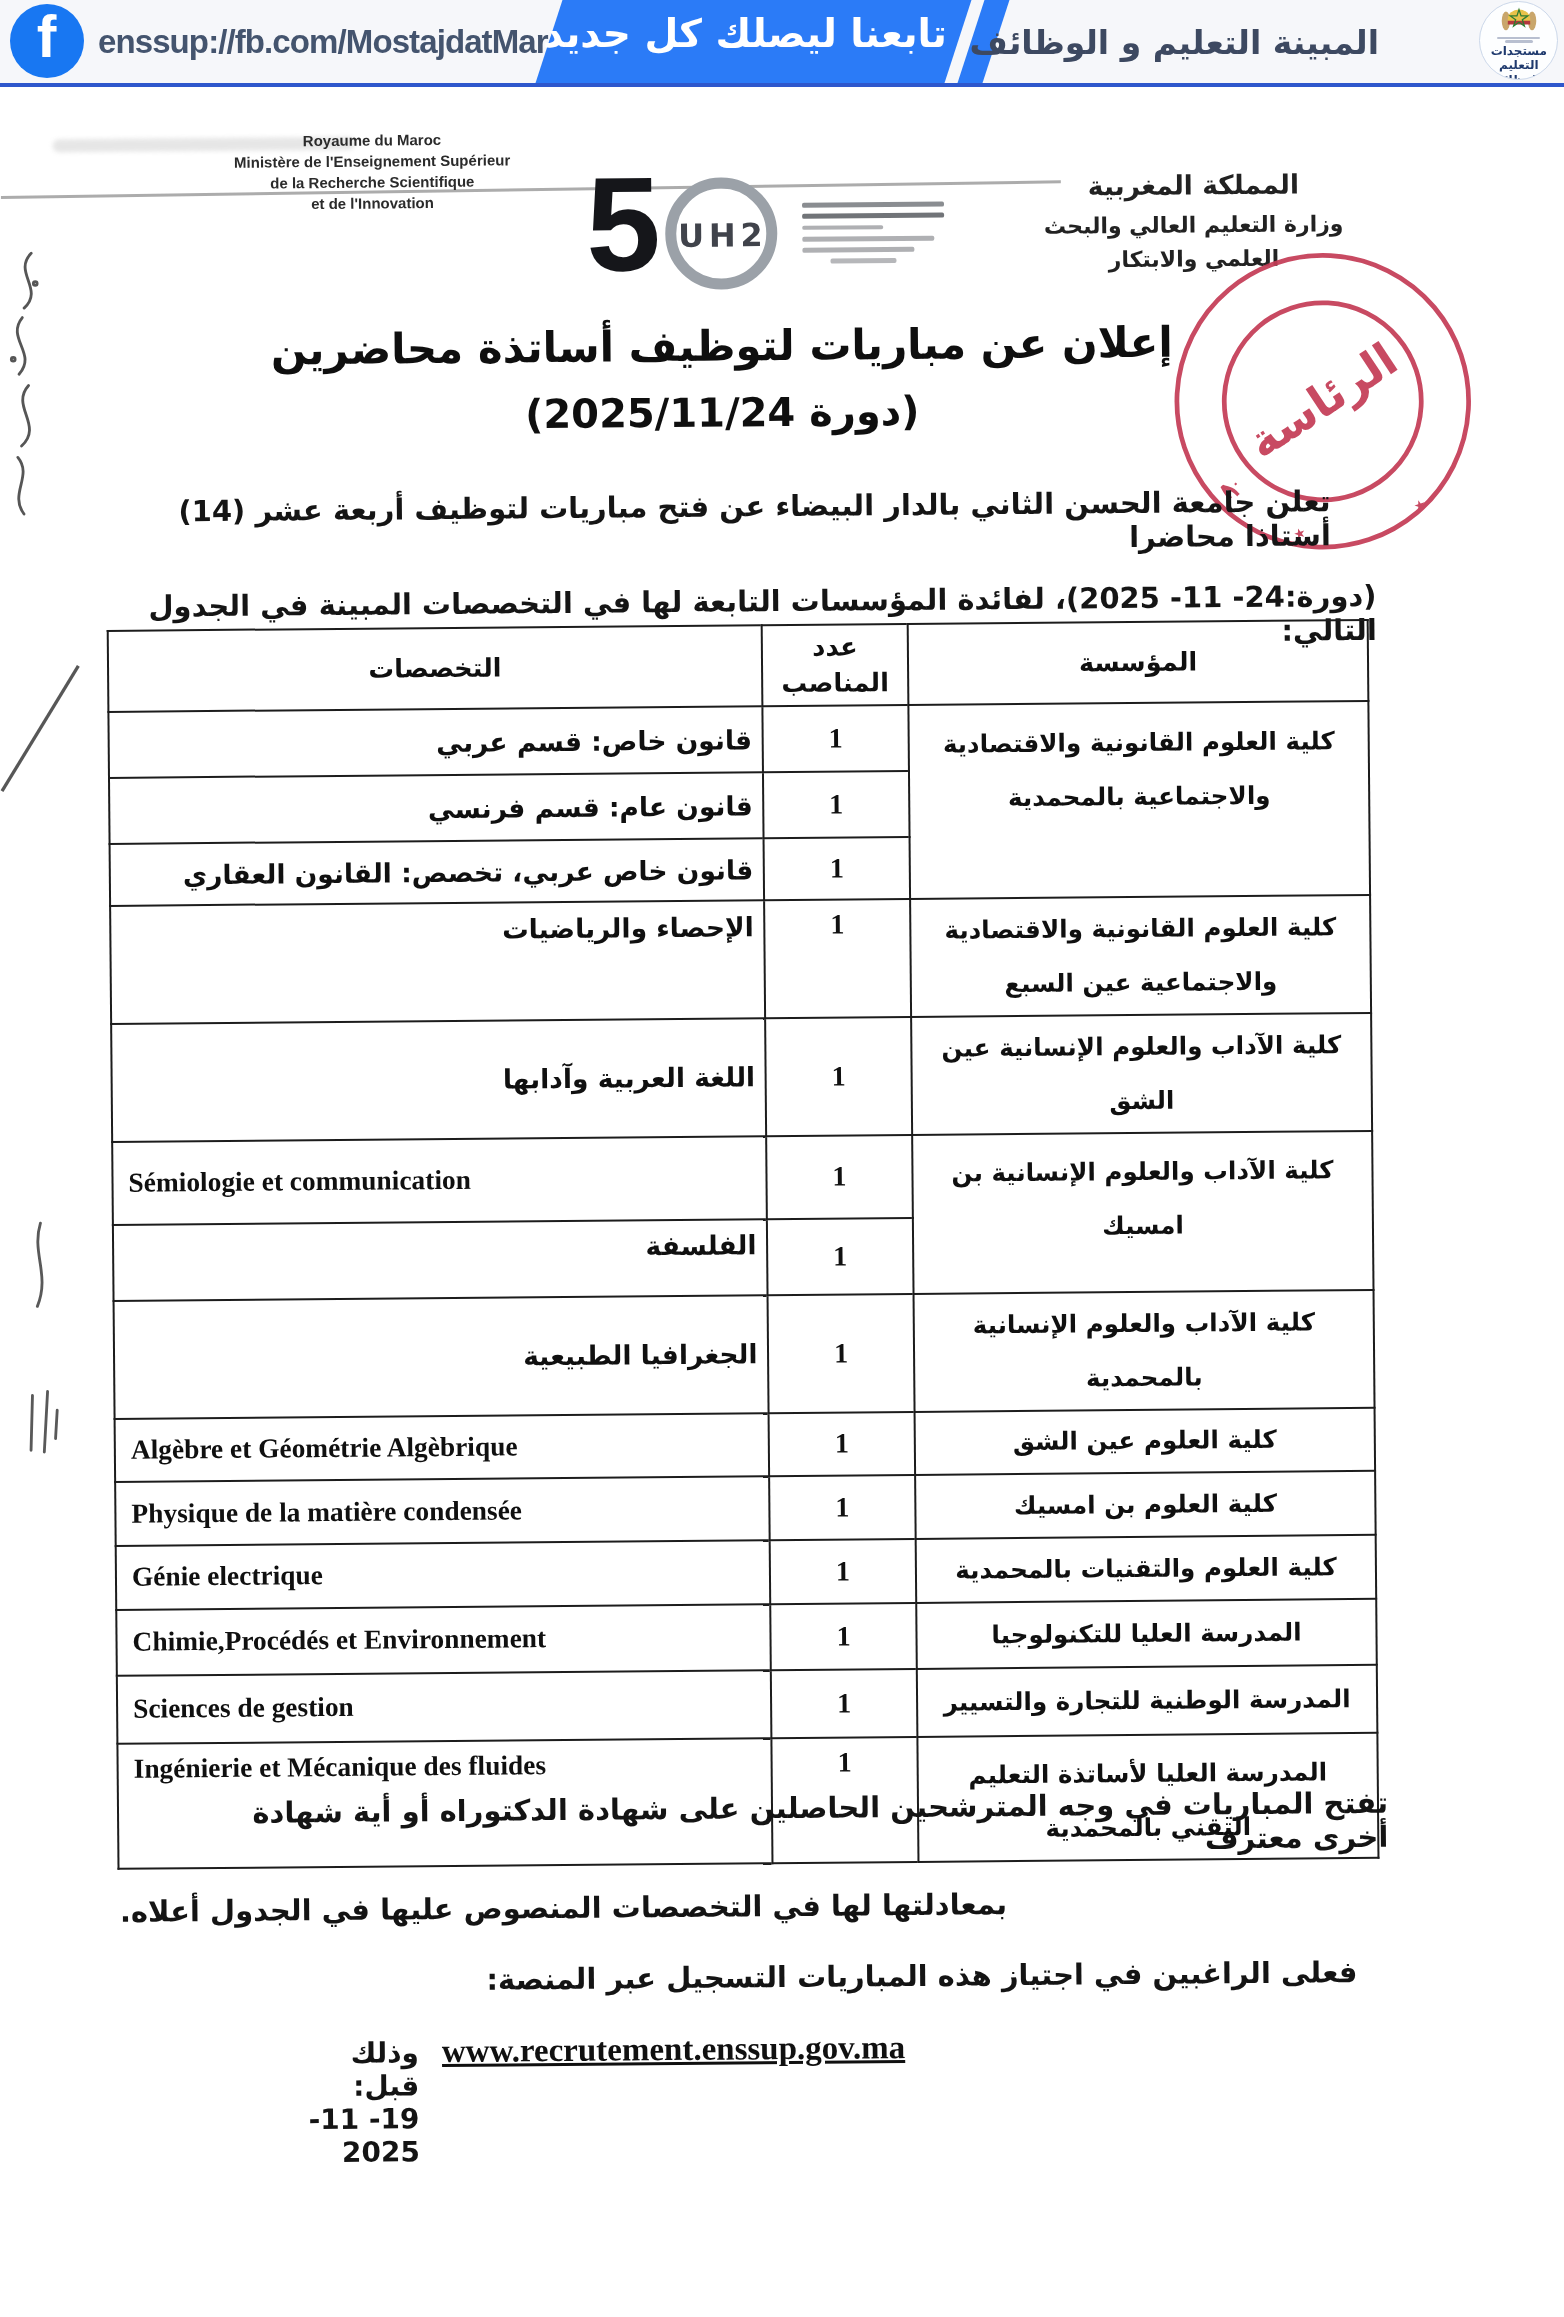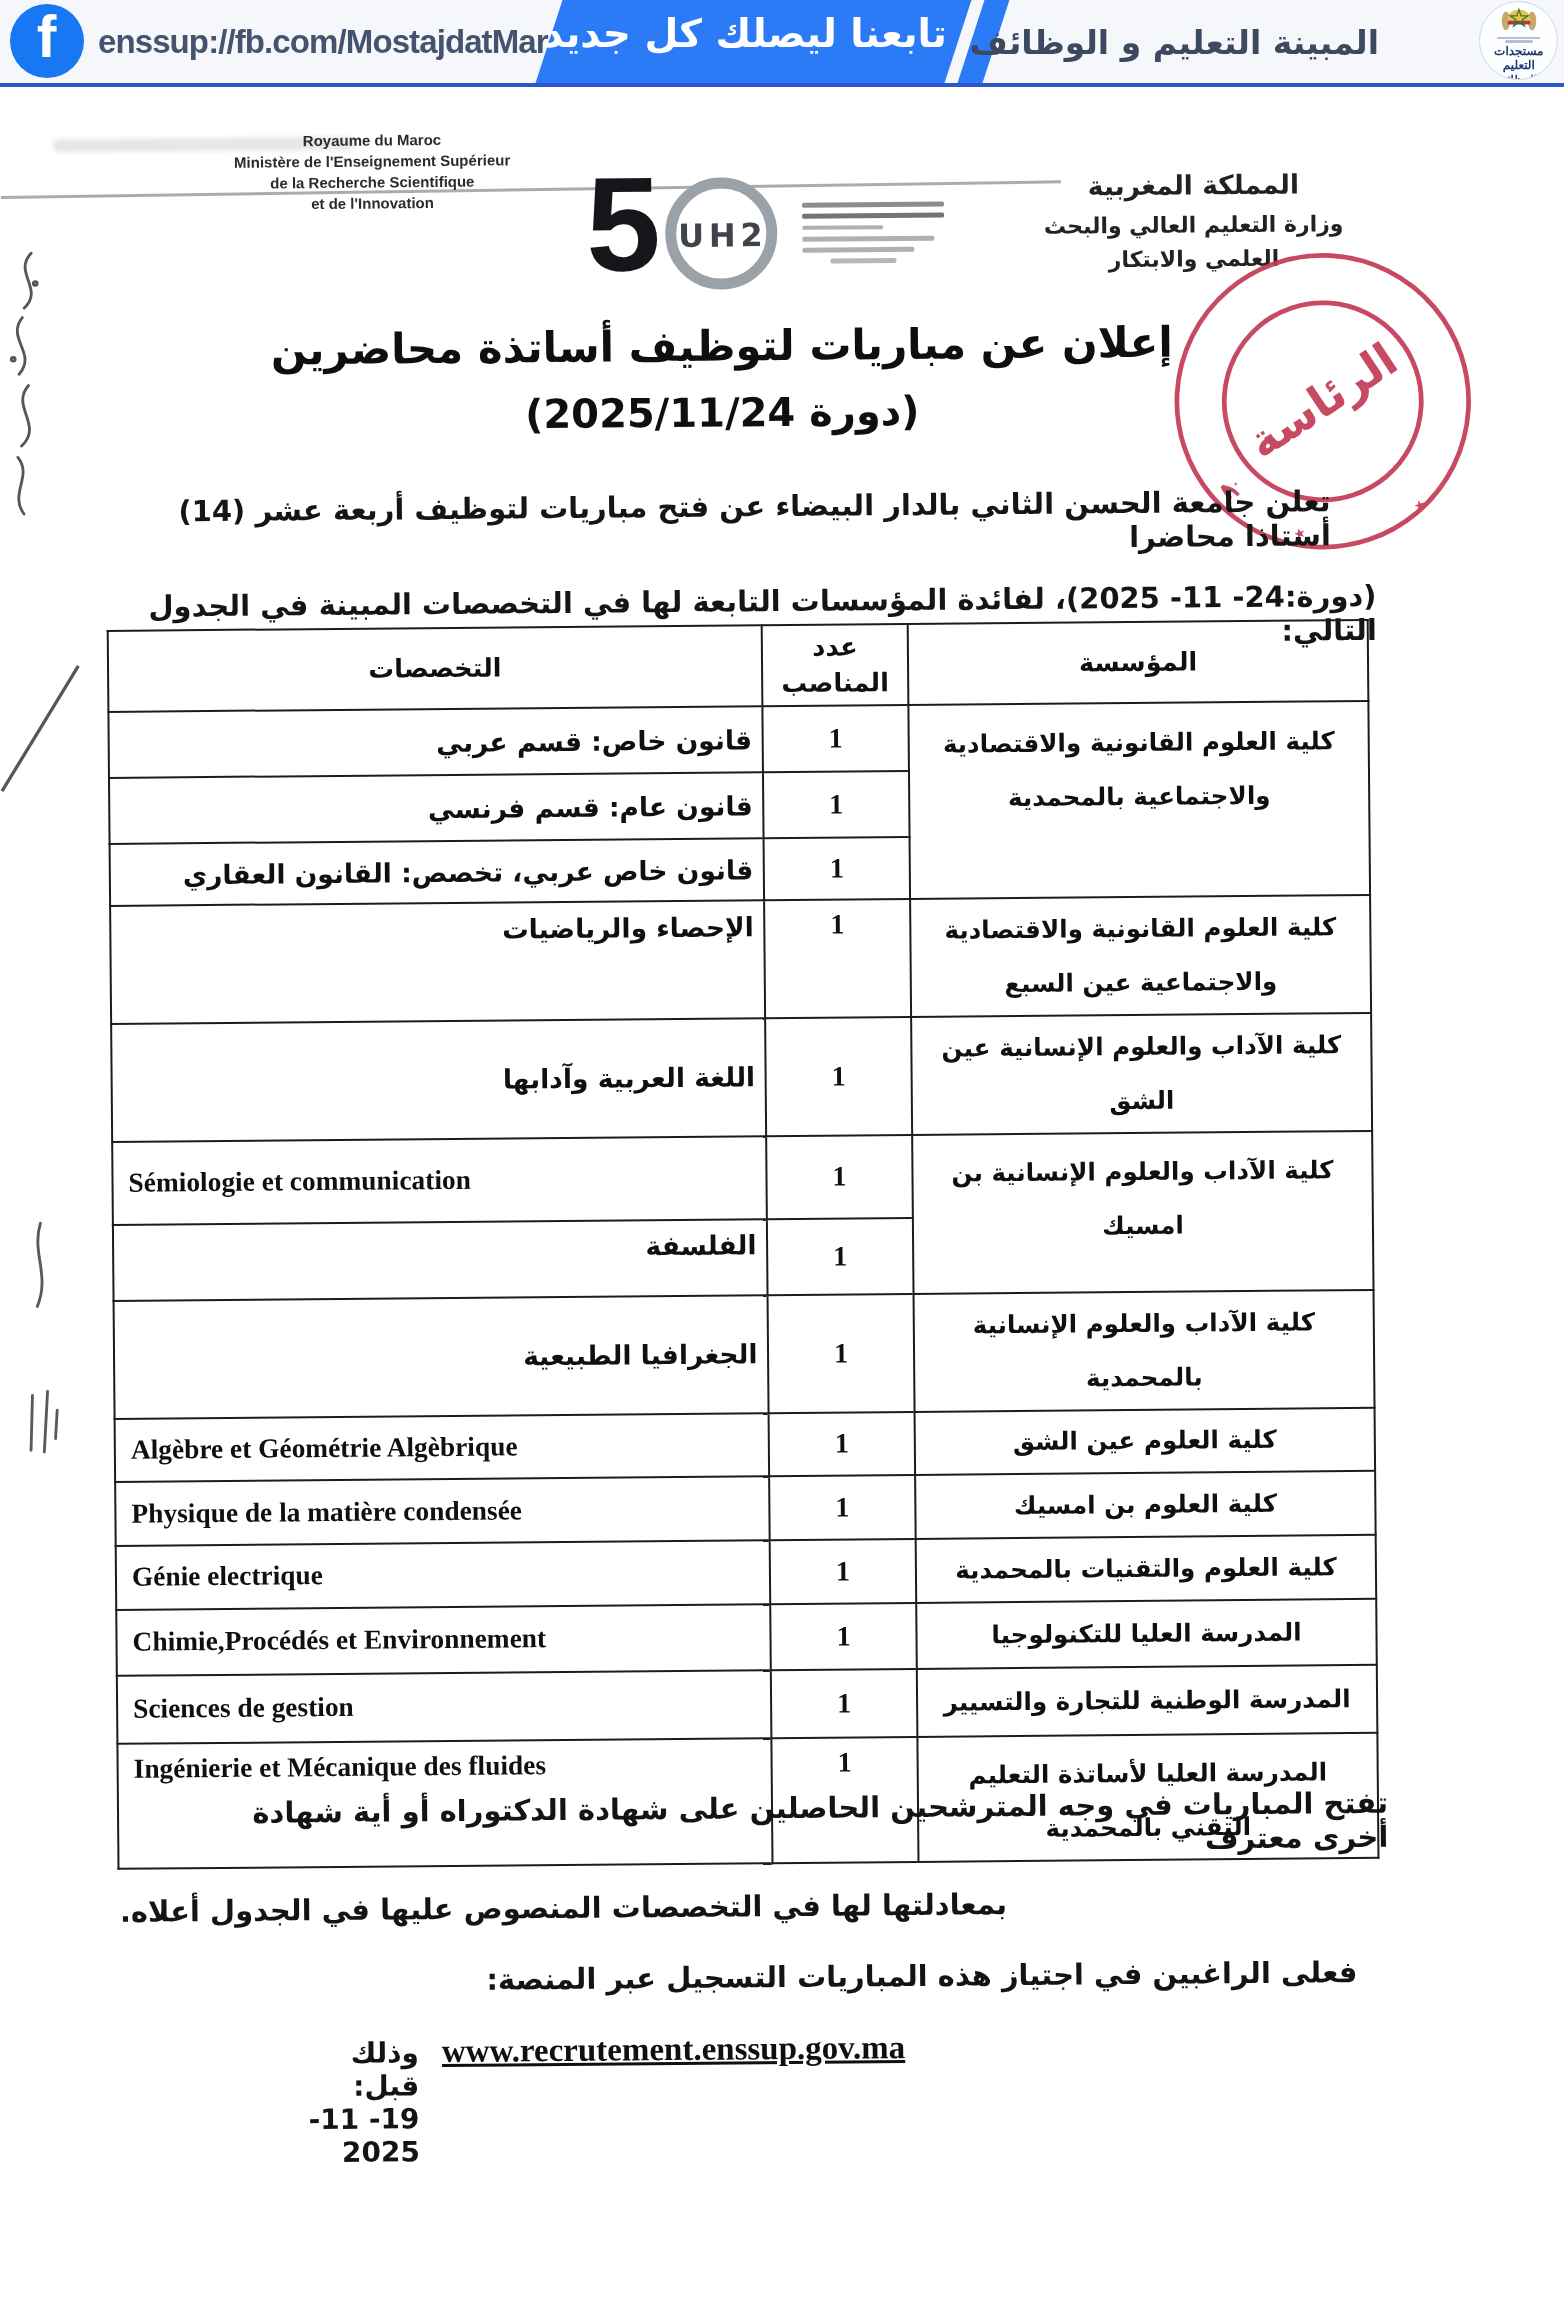--- a/index.html
+++ b/index.html
@@ -19,21 +19,21 @@
   .follow-wrap{position:absolute;left:532px;top:0;width:473px;height:83px;}
   .follow-main{position:absolute;left:17px;top:0;width:409px;height:83px;background:#2b7bf7;
                transform:skewX(-18deg);}
   .follow-tip{position:absolute;left:439px;top:0;width:24.6px;height:83px;background:#2b7bf7;
               transform:skewX(-18deg);}
   .follow-text{position:absolute;left:0;top:0;width:426px;height:67px;display:flex;align-items:center;
                justify-content:center;direction:rtl;color:#fff;font-weight:700;font-size:39px;z-index:2;}
   .page-name{position:absolute;right:185px;top:50%;transform:translateY(-50%);direction:rtl;
              font-weight:700;font-size:33px;color:#3d4961;white-space:nowrap;}
   .badge{position:absolute;right:5.7px;top:0.9px;width:79px;height:79px;border-radius:50%;background:#fdfeff;
-         border:1.9px solid #ccd8ea;box-sizing:border-box;text-align:center;overflow:hidden;font-family:Liberation Serif, serif;}
+         border:1.9px solid #ccd8ea;box-sizing:border-box;text-align:center;overflow:hidden;}
   .badge .crest{margin-top:1.9px;}
   .badge .b-line{height:2.8px;background:#b8bfd0;margin:0.9px 17px;border-radius:1.9px;}
   .badge .b-t{direction:rtl;font-size:12px;font-weight:700;color:#1f3a6e;line-height:1.2;}
 
   
   .scan{position:absolute;top:88px;left:0;width:1564px;height:2230px;transform:rotate(-0.5deg);
         transform-origin:50% 0;color:#141414;}
   .page-edge{position:absolute;left:0;top:98px;width:1060px;height:2.8px;background:#979797;
              transform:rotate(-0.35deg);opacity:.8;}
   .ghost-bar{position:absolute;left:52px;top:45px;width:303px;height:13.2px;background:#c9c9c9;

